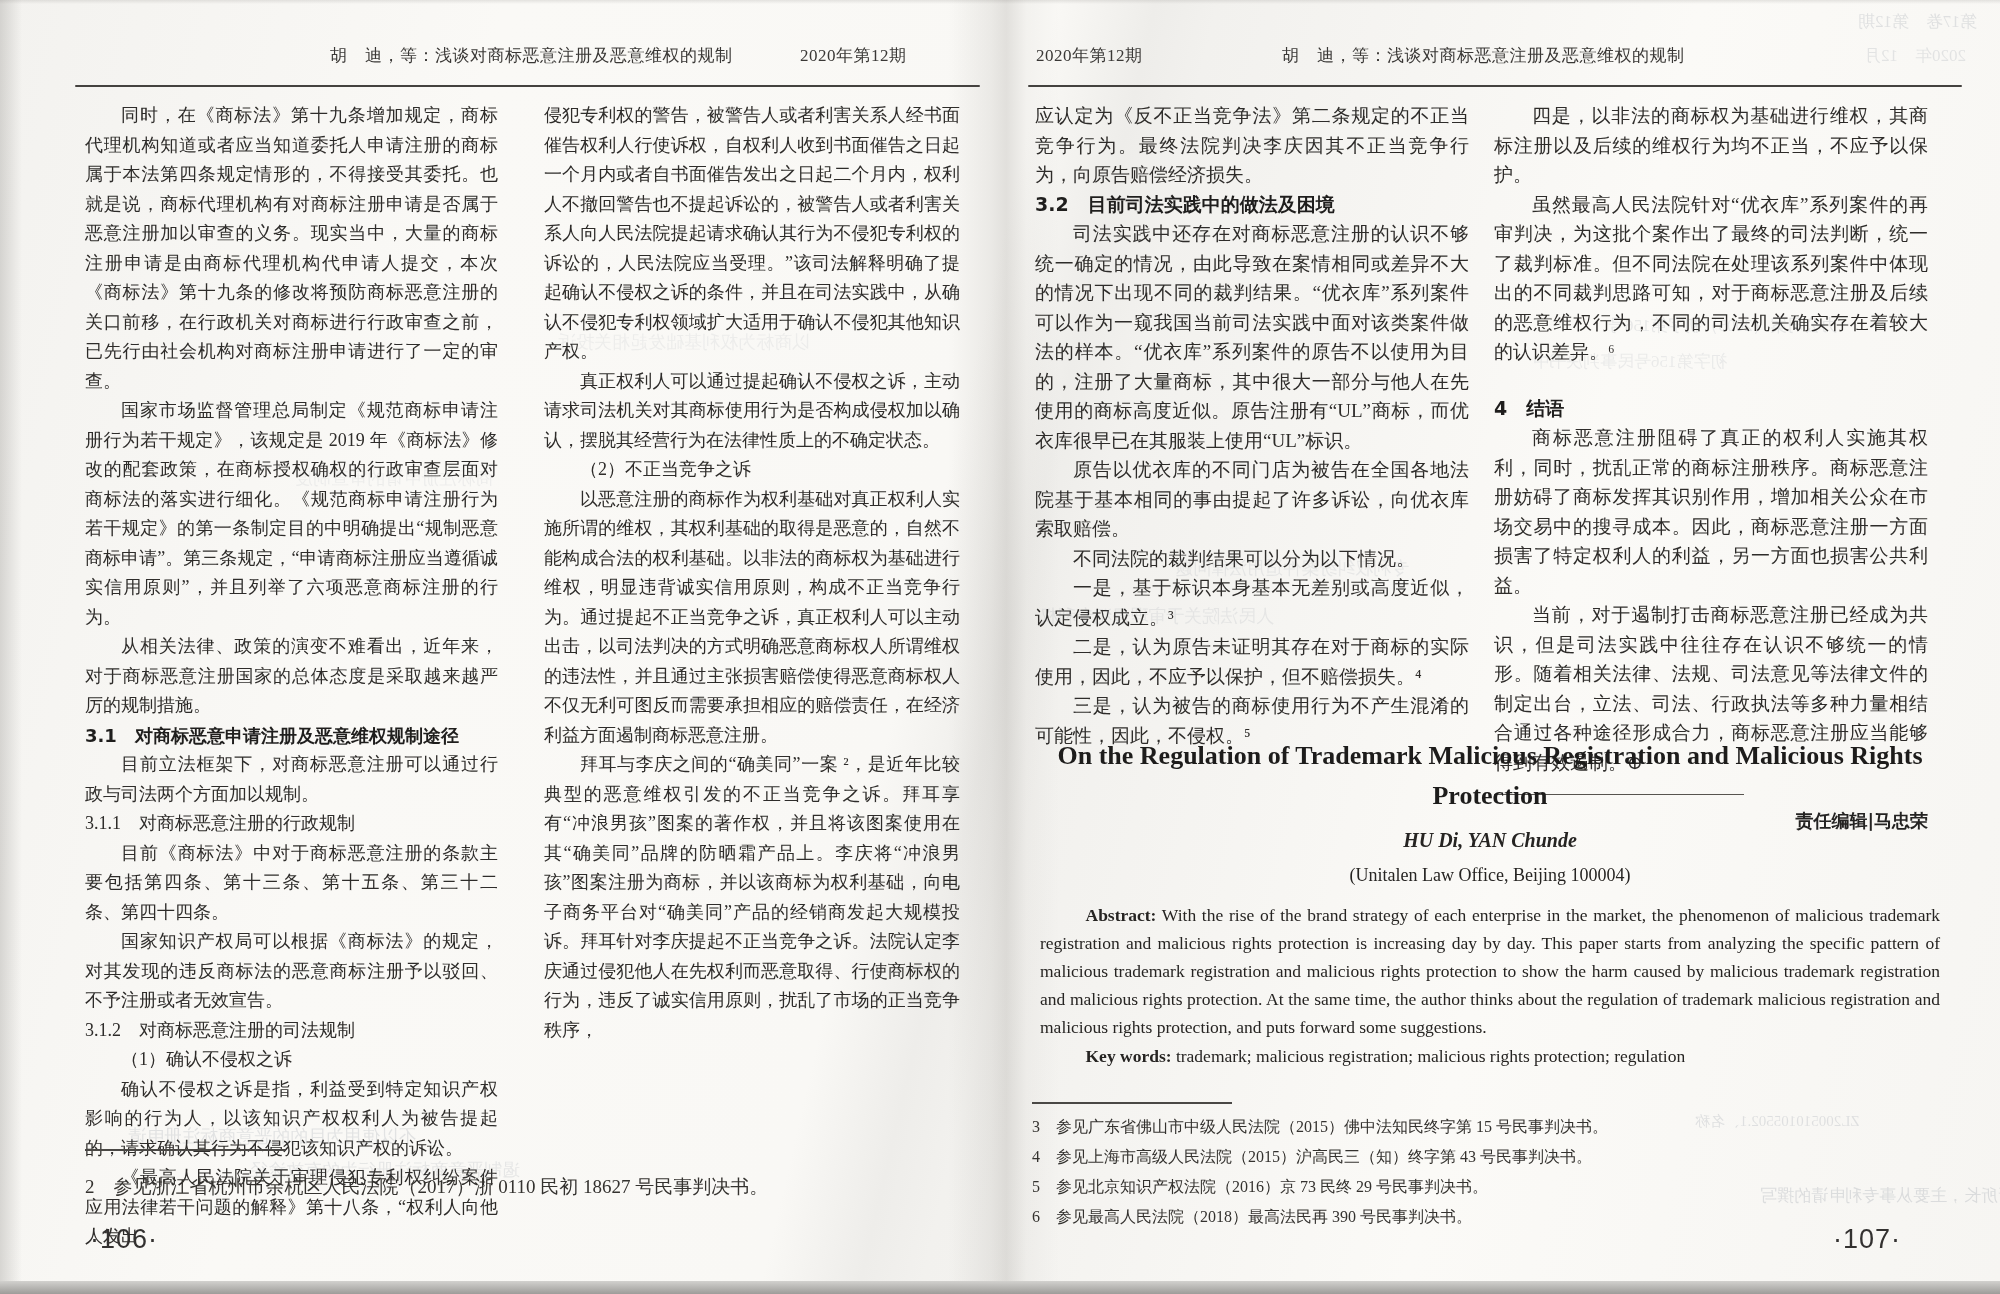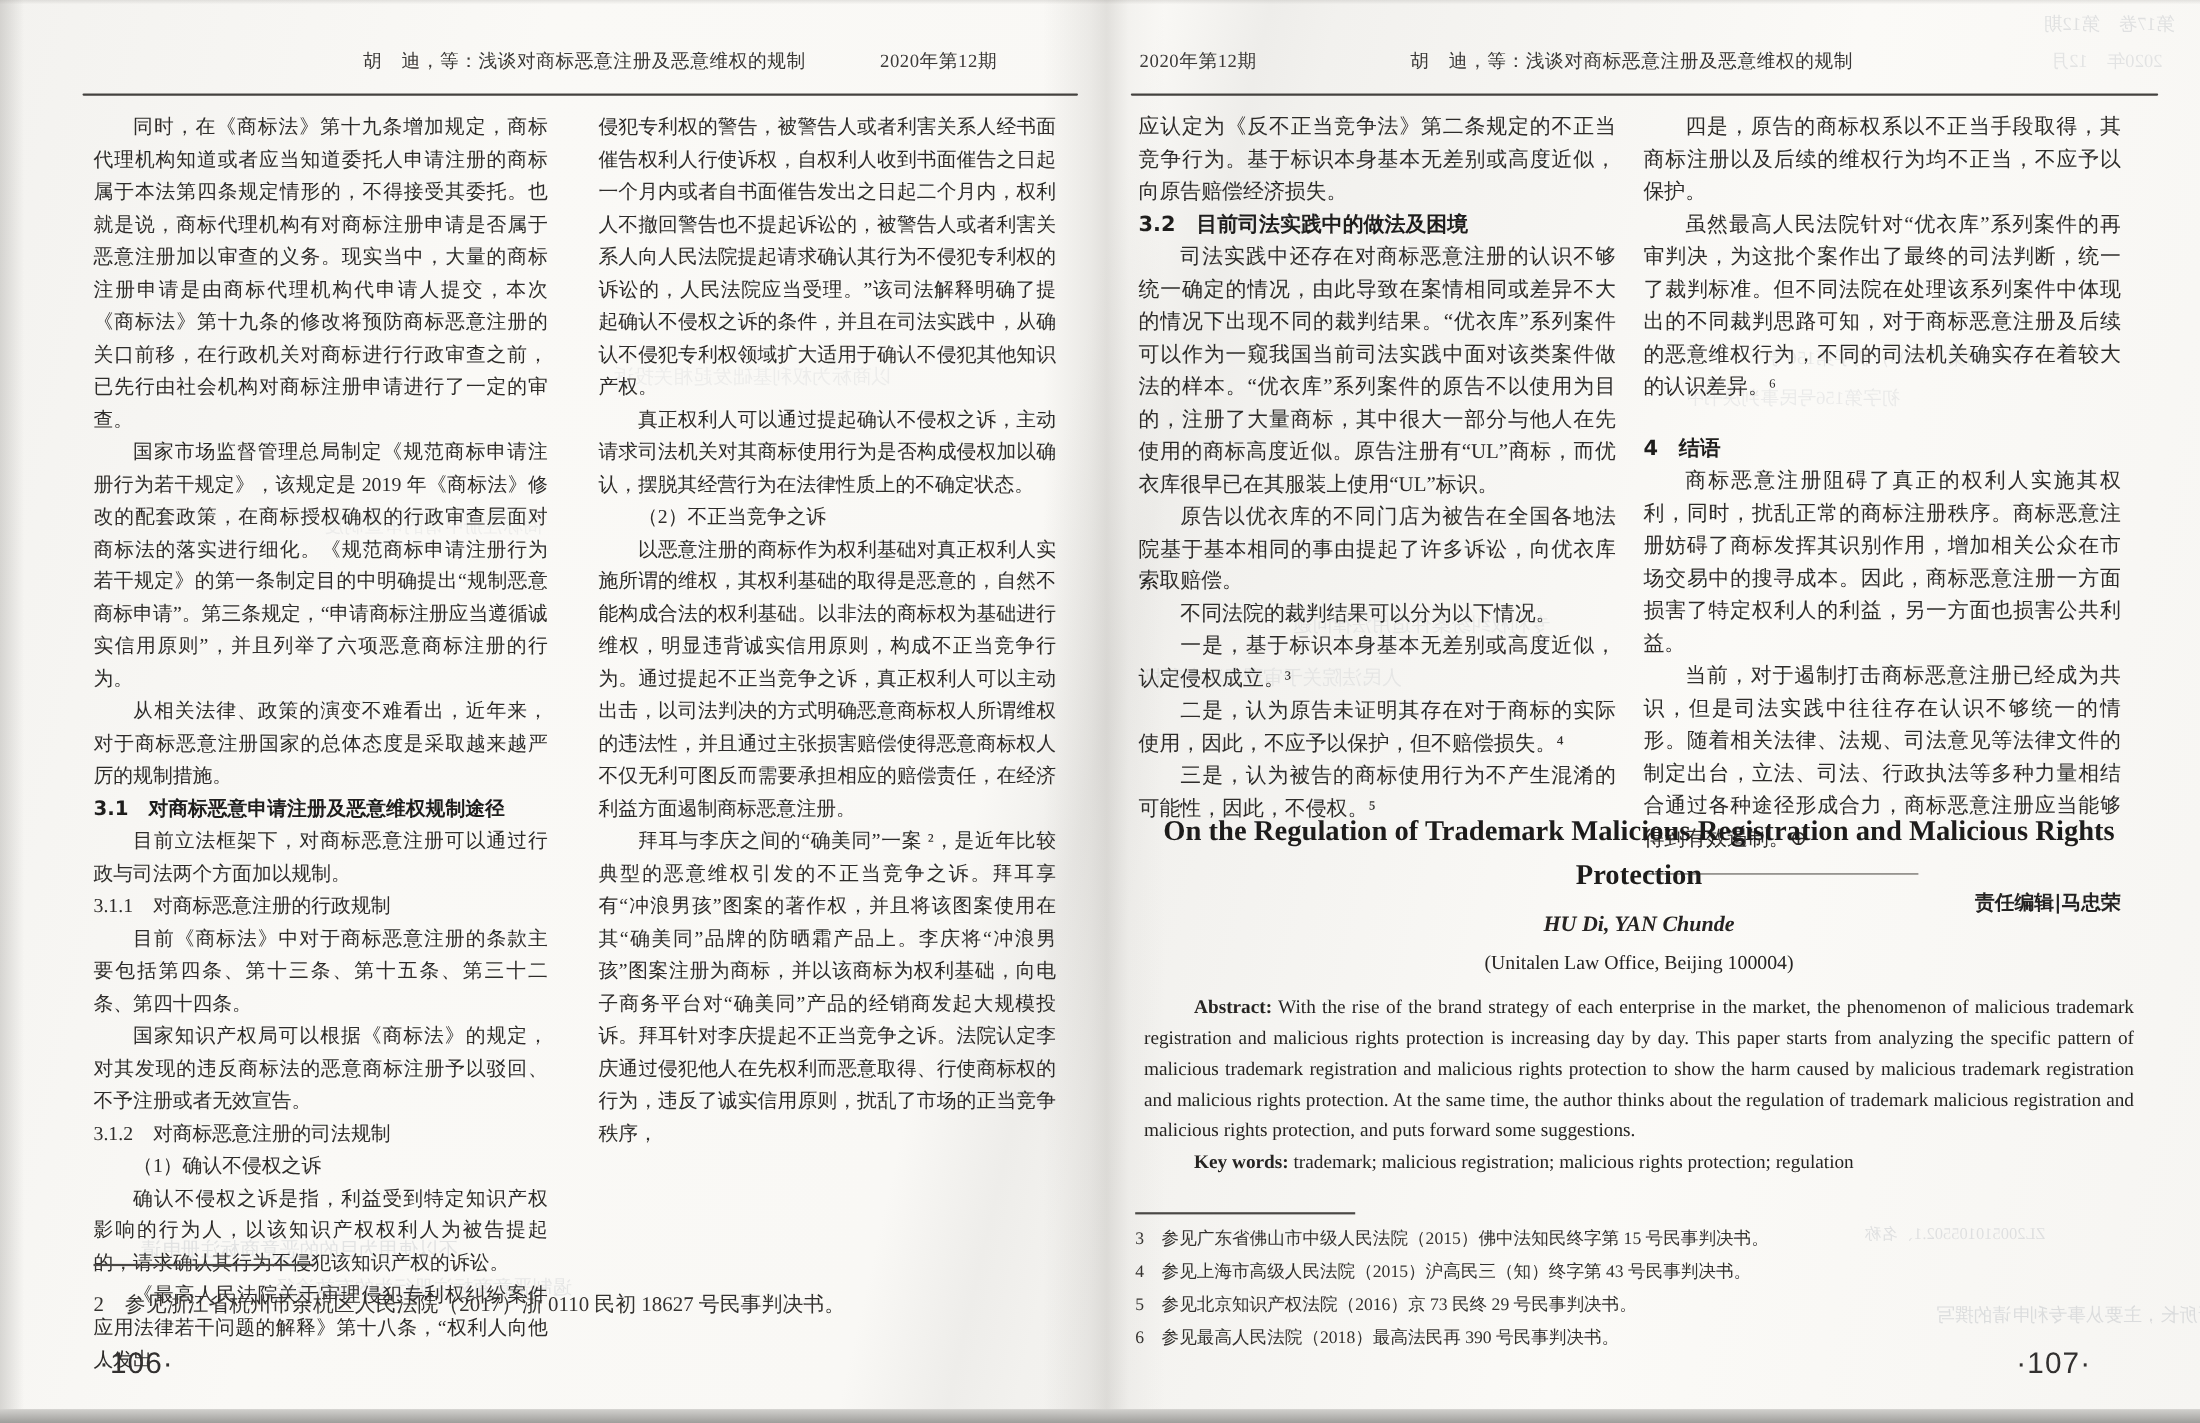--- a/index.html
+++ b/index.html
@@ -95,32 +95,32 @@
     <div class="fn" style="left:85px;top:1172px;">2　参见浙江省杭州市余杭区人民法院（2017）浙 0110 民初 18627 号民事判决书。</div>
     <div class="pageno" style="left:90px;top:1224px;">·106·</div>
   </div>
 
   <div>
     <div class="rh" style="left:1036px;">2020年第12期</div>
     <div class="rh" style="left:1282px;">胡　迪，等：浅谈对商标恶意注册及恶意维权的规制</div>
     <div class="rule" style="left:1028px;top:85px;width:934px;"></div>
 
     <div class="col rcol" style="left:1035px;width:434px;">
-      <div class="c">应认定为《反不正当竞争法》第二条规定的不正当竞争行为。基于标识本身基本无差别或高度近似，向原告赔偿经济损失。</div>
+      <div class="c">应认定为《反不正当竞争法》第二条规定的不正当竞争行为。最终法院判决李庆因其不正当竞争行为，向原告赔偿经济损失。</div>
       <div class="s1">3.2　目前司法实践中的做法及困境</div>
       <div class="p">司法实践中还存在对商标恶意注册的认识不够统一确定的情况，由此导致在案情相同或差异不大的情况下出现不同的裁判结果。“优衣库”系列案件可以作为一窥我国当前司法实践中面对该类案件做法的样本。“优衣库”系列案件的原告不以使用为目的，注册了大量商标，其中很大一部分与他人在先使用的商标高度近似。原告注册有“UL”商标，而优衣库很早已在其服装上使用“UL”标识。</div>
       <div class="p">原告以优衣库的不同门店为被告在全国各地法院基于基本相同的事由提起了许多诉讼，向优衣库索取赔偿。</div>
       <div class="p">不同法院的裁判结果可以分为以下情况。</div>
       <div class="p">一是，基于标识本身基本无差别或高度近似，认定侵权成立。³</div>
       <div class="p">二是，认为原告未证明其存在对于商标的实际使用，因此，不应予以保护，但不赔偿损失。⁴</div>
       <div class="p">三是，认为被告的商标使用行为不产生混淆的可能性，因此，不侵权。⁵</div>
     </div>
 
     <div class="col rcol" style="left:1494px;width:434px;">
-      <div class="p">四是，原告的商标权系以不正当手段取得，其商标注册以及后续的维权行为均不正当，不应予以保护。</div>
+      <div class="p">四是，以非法的商标权为基础进行维权，其商标注册以及后续的维权行为均不正当，不应予以保护。</div>
       <div class="p">虽然最高人民法院针对“优衣库”系列案件的再审判决，为这批个案作出了最终的司法判断，统一了裁判标准。但不同法院在处理该系列案件中体现出的不同裁判思路可知，对于商标恶意注册及后续的恶意维权行为，不同的司法机关确实存在着较大的认识差异。⁶</div>
       <div class="s1 gap-top">4　结语</div>
       <div class="p">商标恶意注册阻碍了真正的权利人实施其权利，同时，扰乱正常的商标注册秩序。商标恶意注册妨碍了商标发挥其识别作用，增加相关公众在市场交易中的搜寻成本。因此，商标恶意注册一方面损害了特定权利人的利益，另一方面也损害公共利益。</div>
       <div class="p">当前，对于遏制打击商标恶意注册已经成为共识，但是司法实践中往往存在认识不够统一的情形。随着相关法律、法规、司法意见等法律文件的制定出台，立法、司法、行政执法等多种力量相结合通过各种途径形成合力，商标恶意注册应当能够得到有效遏制。⊕</div>
       <div class="ed-rule"></div>
       <div class="editor">责任编辑|马忠荣</div>
     </div>
 
     <div class="en">
       <div class="en-title">On the Regulation of Trademark Malicious Registration and Malicious Rights Protection</div>

